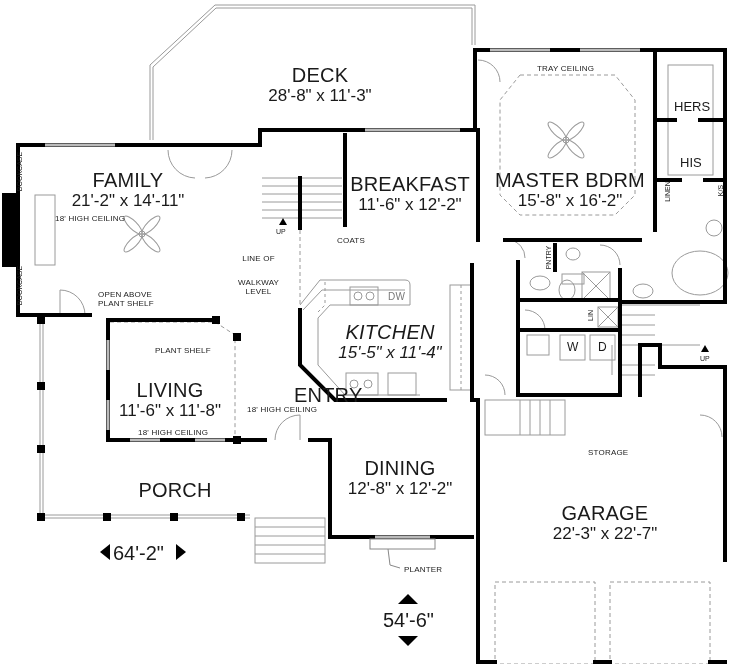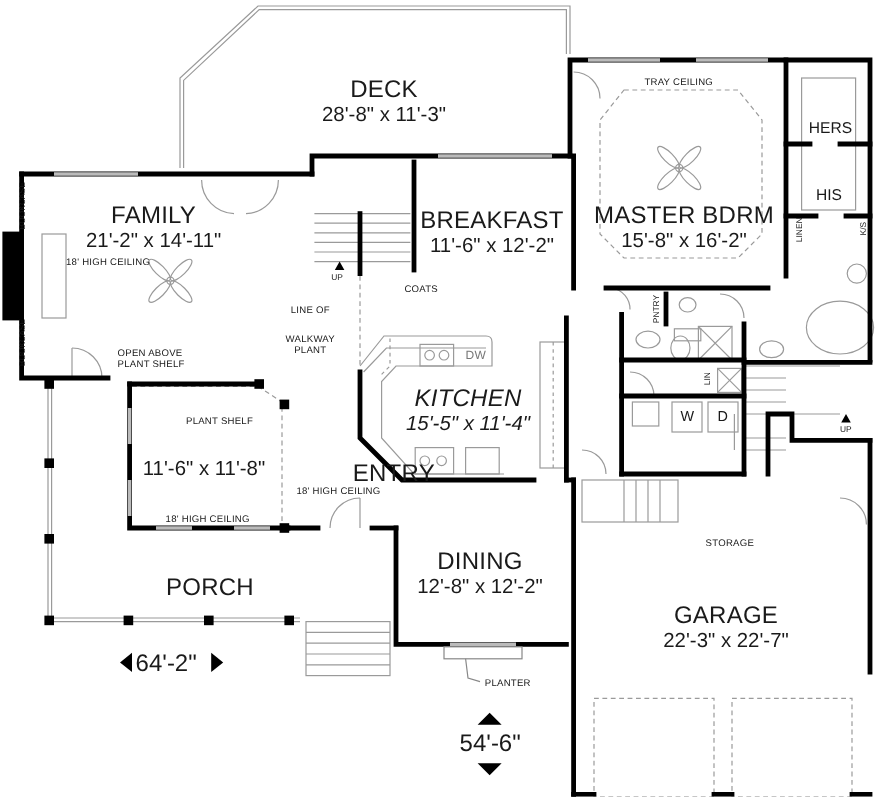--- a/index.html
+++ b/index.html
@@ -229,21 +229,21 @@
   <div class="lbl tiny vert" style="left:-6px;top:282px;width:50px;">BOOKCASE</div>
 
   <div class="lbl small" style="left:98px;top:291px;">OPEN ABOVE</div>
   <div class="lbl small" style="left:98px;top:300px;">PLANT SHELF</div>
 
   <div class="lbl tiny" style="left:276px;top:228px;">UP</div>
   <div class="lbl small" style="left:337px;top:237px;">COATS</div>
   <div class="lbl small" style="left:238px;top:255px;text-align:center;">
     <div>LINE OF</div>
     <div style="margin-top:16px;">WALKWAY</div>
-    <div style="margin-top:1px;">PLANT</div>
+    <div style="margin-top:1px;">LEVEL</div>
   </div>
 
   <div class="lbl" style="left:345px;top:174px;width:130px;">
     <div class="room-name">BREAKFAST</div>
     <div class="room-dim">11'-6" x 12'-2"</div>
   </div>
 
   <div class="lbl small" style="left:537px;top:65px;">TRAY CEILING</div>
   <div class="lbl" style="left:490px;top:170px;width:160px;">
     <div class="room-name">MASTER BDRM</div>
@@ -262,20 +262,21 @@
   <div class="lbl small" style="left:588px;top:417px;margin-top:32px;">STORAGE</div>
 
   <div class="lbl small" style="left:388px;top:292px;font-size:10px;color:#777;">DW</div>
   <div class="lbl" style="left:325px;top:322px;width:130px;font-style:italic;">
     <div class="room-name">KITCHEN</div>
     <div class="room-dim">15'-5" x 11'-4"</div>
   </div>
 
   <div class="lbl small" style="left:155px;top:347px;">PLANT SHELF</div>
   <div class="lbl" style="left:105px;top:380px;width:130px;">
+    <div class="room-name">LIVING</div>
     <div class="room-dim">11'-6" x 11'-8"</div>
   </div>
   <div class="lbl small" style="left:138px;top:429px;">18' HIGH CEILING</div>
 
   <div class="lbl" style="left:250px;top:385px;margin-left:44px;">
     <div class="room-name">ENTRY</div>
   </div>
   <div class="lbl small" style="left:247px;top:406px;">18' HIGH CEILING</div>
 
   <div class="lbl" style="left:330px;top:458px;width:140px;">

